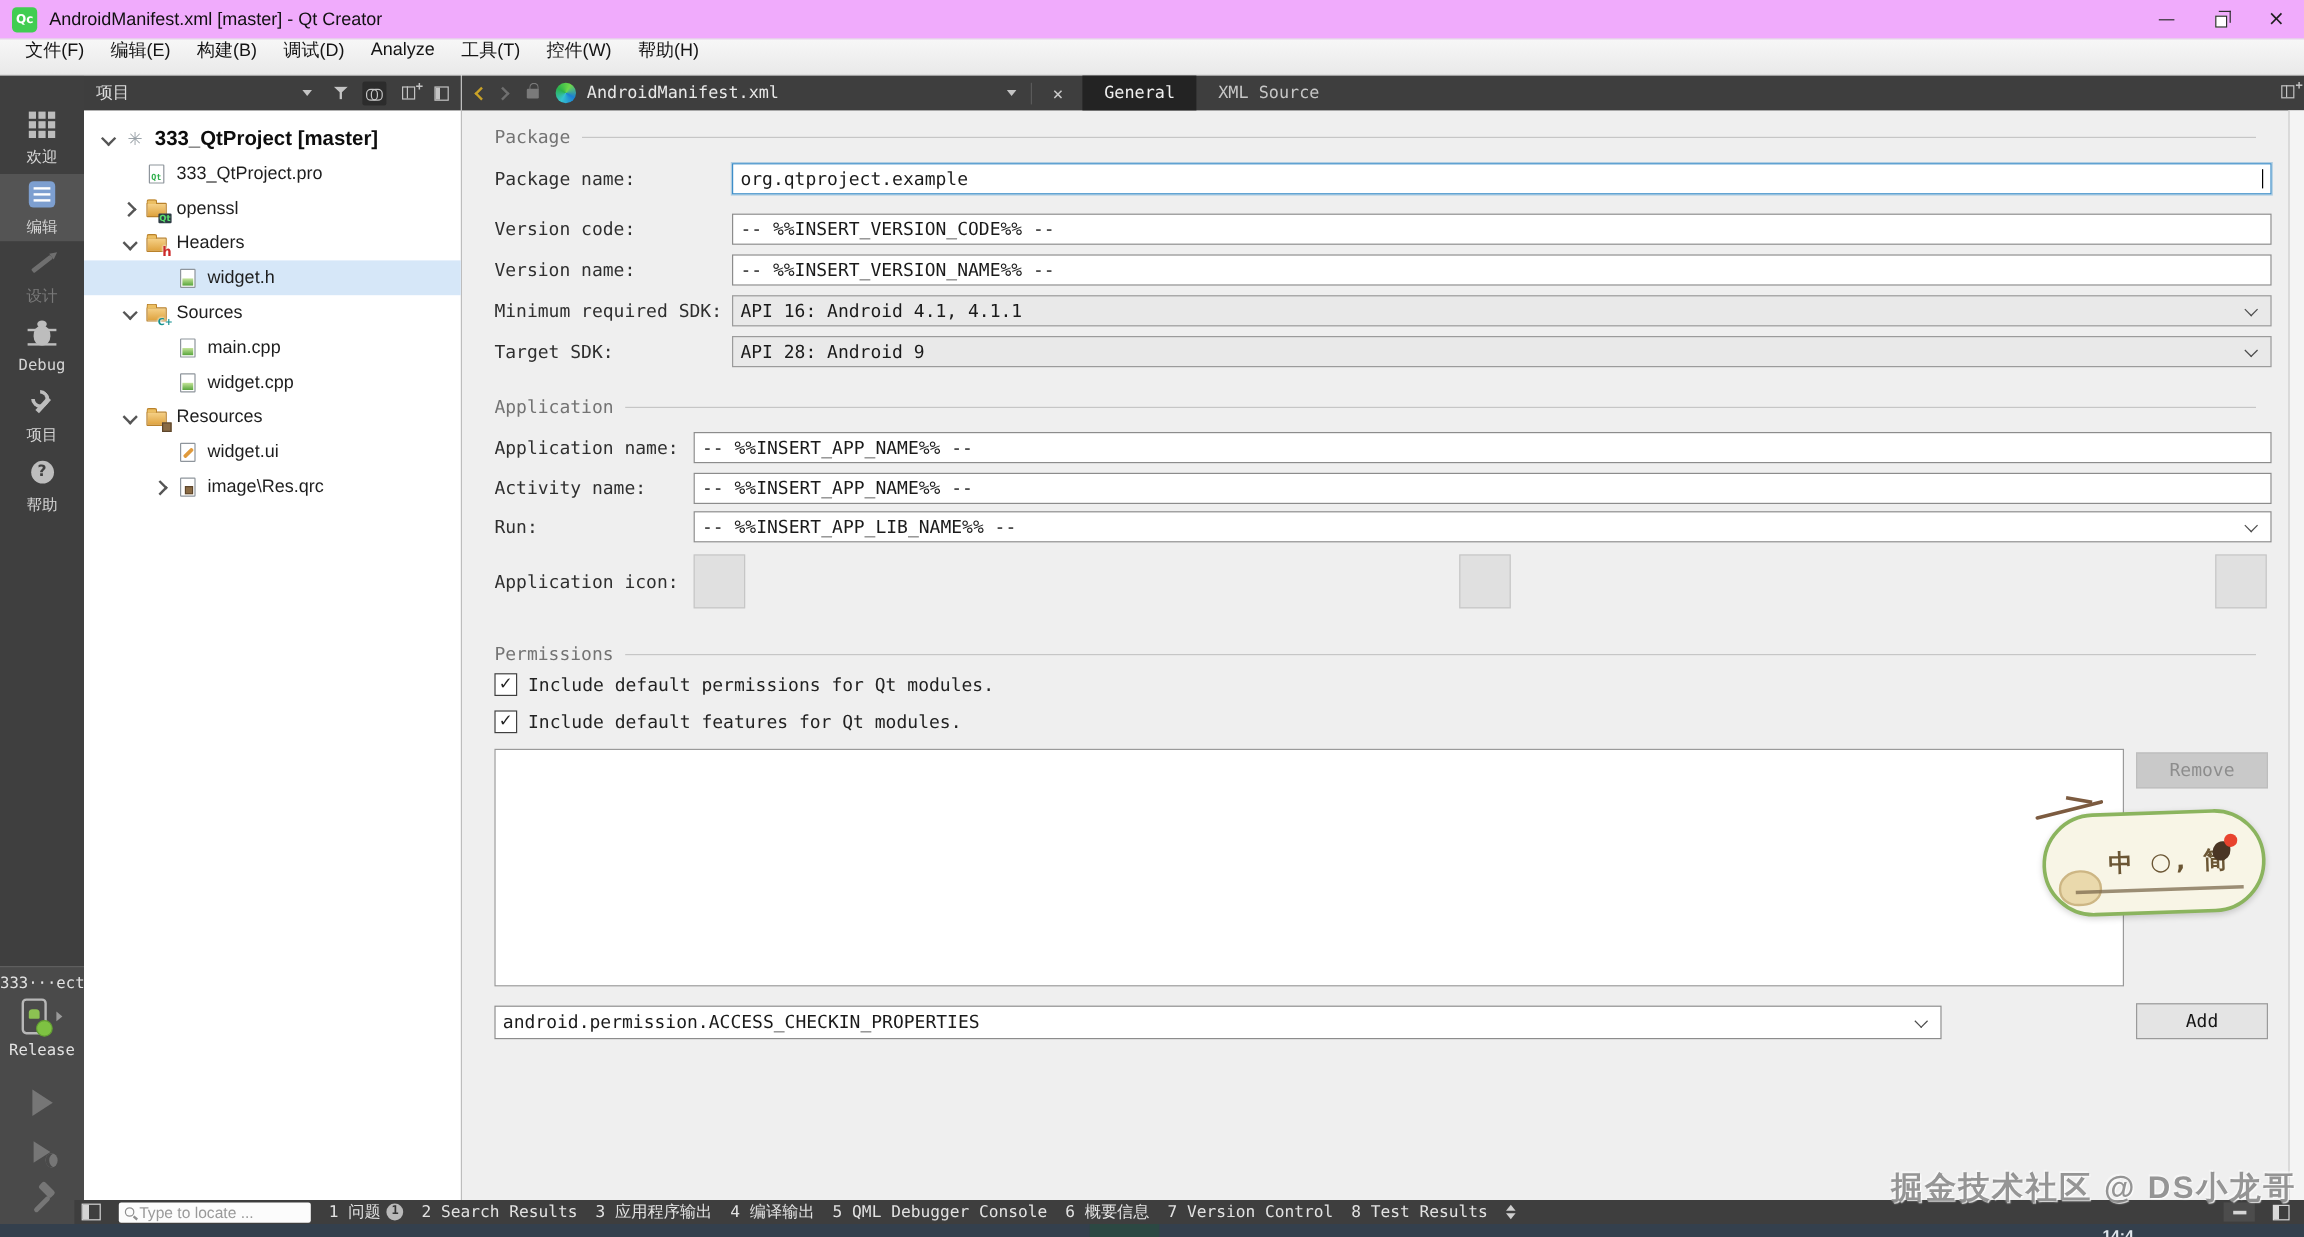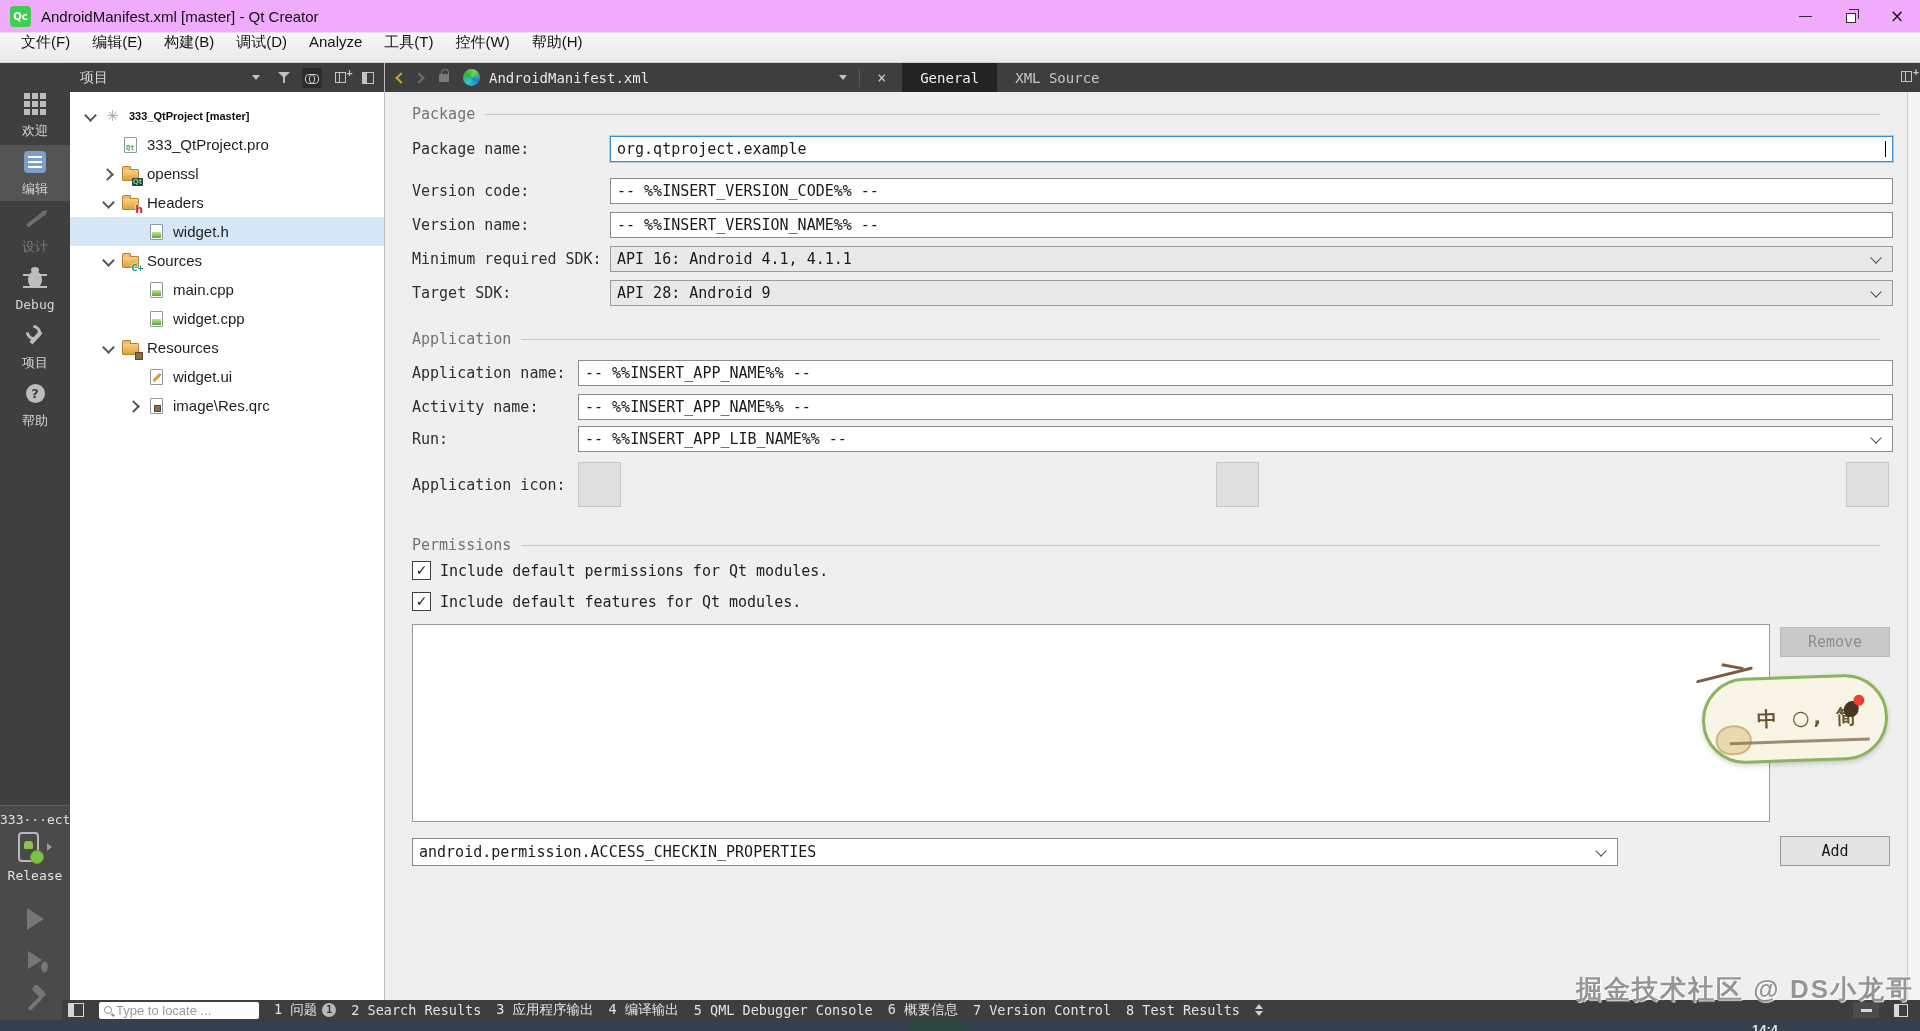--- a/index.html
+++ b/index.html
@@ -113,21 +113,21 @@
       font:700 10px "DejaVu Sans Mono", monospace; }
   .ic-halfsq { width:12px; height:12px; border:1.4px solid #c4c4c4; background:linear-gradient(90deg,#c4c4c4 0 4px,transparent 4px); }
 
   
   .tree { padding-top:9px; }
   .tree-row { display:flex; align-items:center; height:29px; padding-left:12px;
               font:15px "Liberation Sans", sans-serif; color:#1e1e1e; white-space:nowrap; }
   .tree-row[data-level="1"] { padding-left:30px; }
   .tree-row[data-level="2"] { padding-left:56px; }
   .tree-row[data-selected="true"] { background:#d6e7f8; }
-  .tree-row[data-bold="true"] .t-label { font-weight:700; font-size:11px; color:#0d0d0d; }
+  .tree-row[data-bold="true"] .t-label { font-weight:700; font-size:17px; color:#0d0d0d; }
   .chev { flex:none; width:16px; height:16px; margin-right:5px; position:relative; visibility:hidden; }
   .tree-row[data-chevron] .chev { visibility:visible; }
   .chev::before { content:""; position:absolute; left:4px; top:3px; width:7px; height:7px;
       border-right:2px solid #555; border-bottom:2px solid #555; transform:rotate(45deg); }
   .tree-row[data-chevron="right"] .chev::before { transform:rotate(-45deg); left:3px; top:4px; }
   .ticon { position:relative; flex:none; width:19px; height:18px; margin-right:7px;
            display:flex; align-items:center; justify-content:center; }
   .t-star,.t-fold,.t-page { display:none; }
   .tree-row[data-icon="project-root"] .t-star { display:block; font:15px "DejaVu Sans", sans-serif; color:#9aa2a8; }
   .tree-row[data-icon="project-root"] .t-star::before { content:"✳"; }

